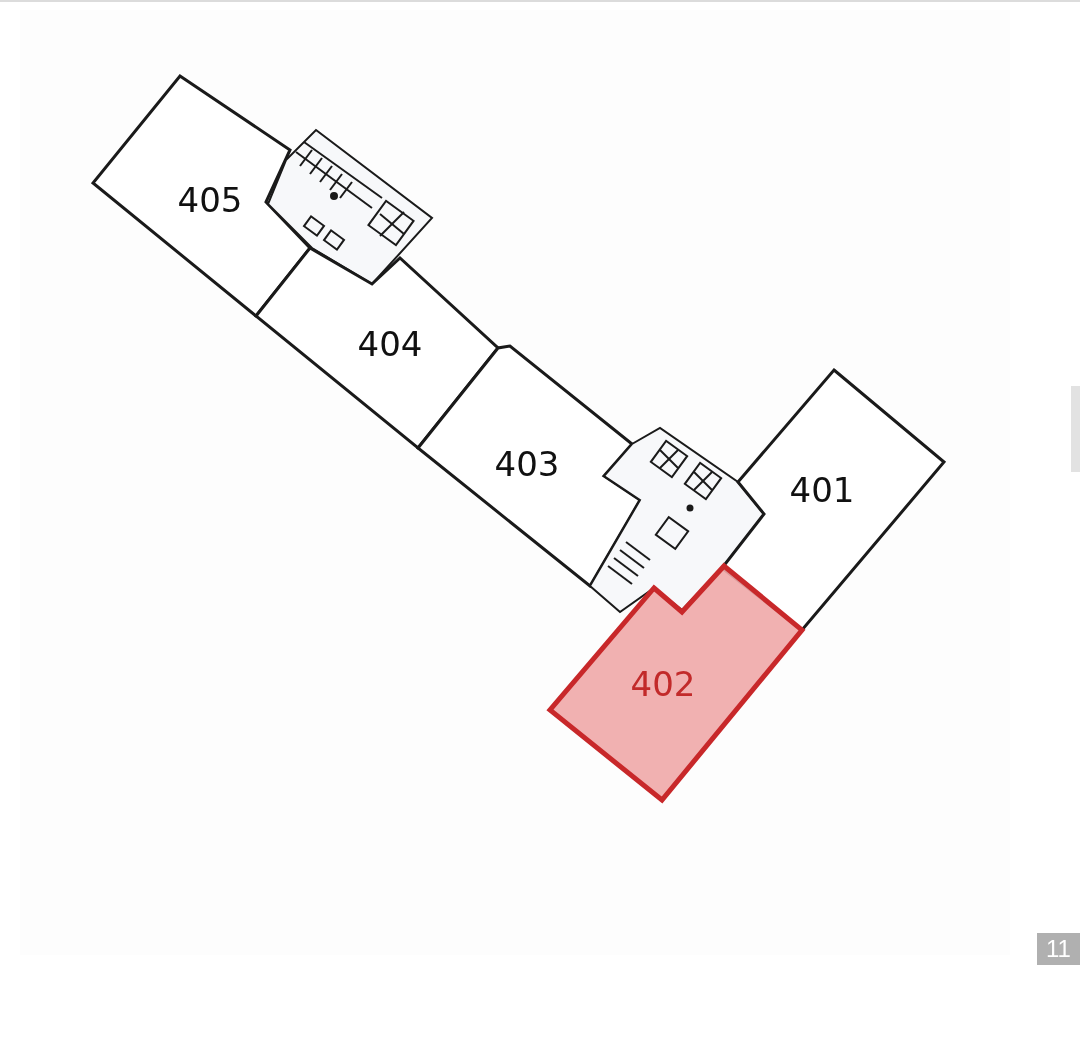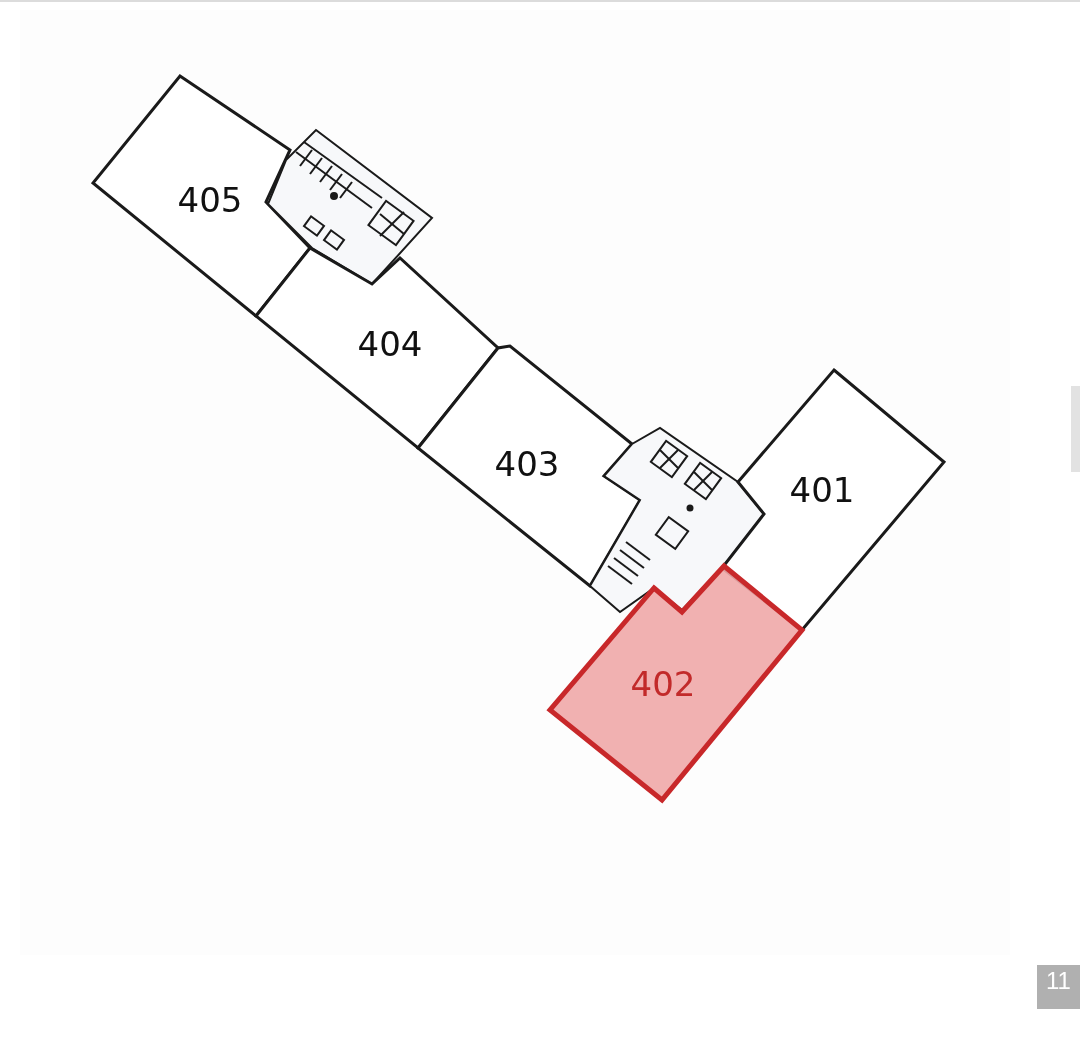--- a/index.html
+++ b/index.html
@@ -7,22 +7,22 @@
     width: 1080px; height: 1057px; background: #ffffff; position: relative; overflow: hidden;
     font-family: "DejaVu Sans", sans-serif;
   }
   .top-line { position: absolute; left: 0; top: 0; width: 1080px; height: 2px; background: #dcdcdc; }
   .canvas { position: absolute; left: 20px; top: 10px; width: 990px; height: 945px; background: #fdfdfd; }
   svg.plan { position: absolute; left: 0; top: 0; }
   .unit-label { font-family: "DejaVu Sans", sans-serif; font-size: 34px; fill: #111; text-anchor: middle; dominant-baseline: middle; }
   .unit-label.hl { fill: #c22a2a; }
   .side-tab { position: absolute; left: 1071px; top: 386px; width: 9px; height: 86px; background: #e2e2e2; }
   .page-badge {
-    position: absolute; left: 1037px; top: 933px; width: 43px; height: 44px; background: #b0b0b0;
-    color: #ffffff; font-family: "Liberation Sans", sans-serif; font-size: 24px; line-height: 32px; text-align: center; margin-top: 32px;
+    position: absolute; left: 1037px; top: 933px; width: 43px; height: 32px; background: #b0b0b0;
+    color: #ffffff; font-family: "Liberation Sans", sans-serif; font-size: 24px; line-height: 32px; text-align: center;
   }
 </style>
 </head>
 <body>
 
 <div class="top-line"></div>
 <div class="canvas"></div>
 
 <svg class="plan" width="1080" height="1057" viewBox="0 0 1080 1057">
   <g fill="none" stroke="#1a1a1a" stroke-width="3" stroke-linejoin="miter">

